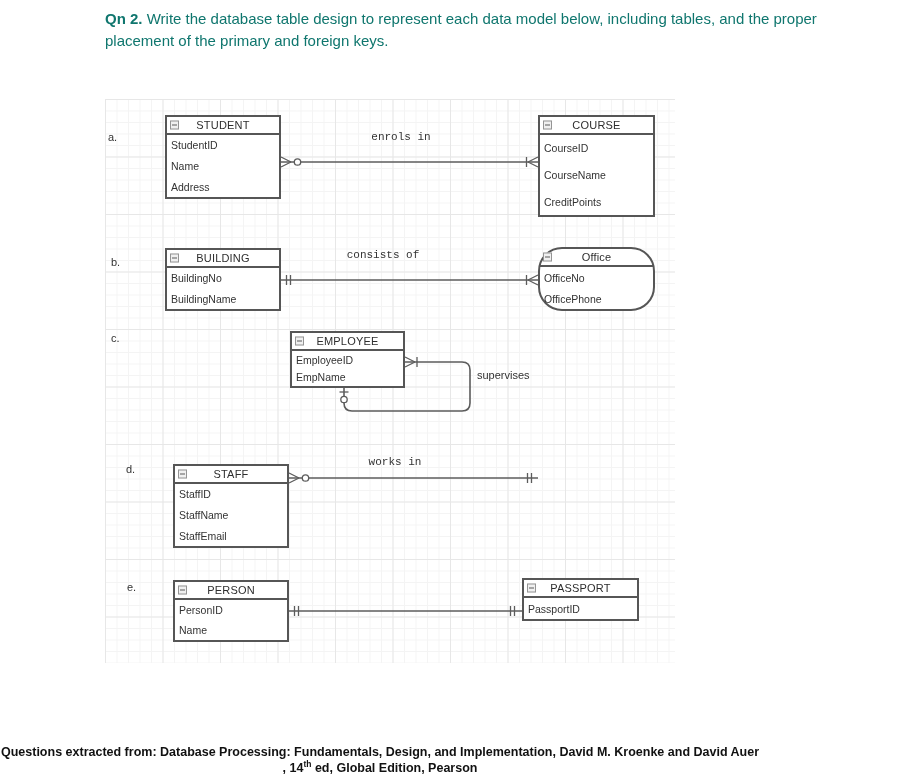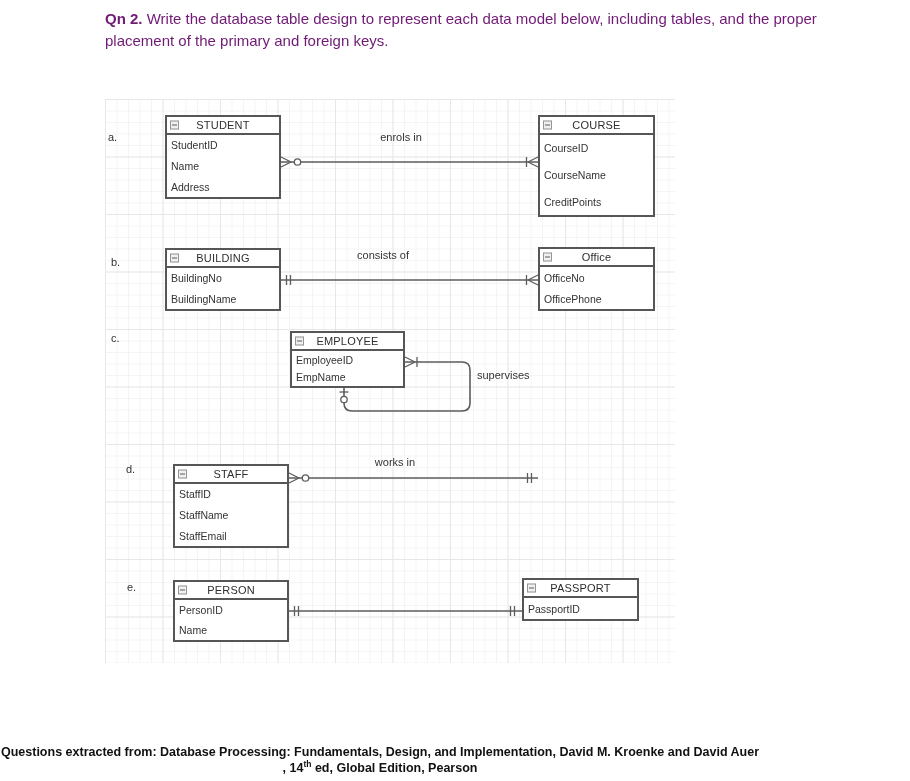--- a/index.html
+++ b/index.html
@@ -1,21 +1,21 @@
 <!DOCTYPE html>
 <html><head>
 <meta charset="utf-8">
 <style>
   html,body{margin:0;padding:0;background:#fff;}
   .page{
     position:relative;width:910px;height:781px;background:#fff;overflow:hidden;
     font-family:"Liberation Sans","DejaVu Sans",sans-serif;color:#1a1a1a;
   }
   
-  .question{position:absolute;left:105px;top:8px;width:760px;font-size:15px;line-height:22px;color:#701a75;}
+  .question{position:absolute;left:105px;top:8px;width:760px;font-size:15px;line-height:22px;color:#0f766e;}
   .question b{font-weight:700;}
   
   .canvas{
     position:absolute;left:105px;top:99px;width:570px;height:564px;
     background-color:#fff;
     background-image:
       linear-gradient(#e7e7e7 1px, transparent 1px),
       linear-gradient(90deg,#e7e7e7 1px, transparent 1px),
       linear-gradient(#f4f4f4 1px, transparent 1px),
       linear-gradient(90deg,#f4f4f4 1px, transparent 1px);
@@ -35,21 +35,21 @@
     position:absolute;left:3px;top:50%;transform:translateY(-50%);
     width:9px;height:9px;border:1px solid #949494;background:#f0f0f0;
     display:flex;align-items:center;justify-content:center;box-sizing:border-box;
   }
   .collapse-icon::after{content:"";width:5px;height:1px;background:#5a5a5a;}
   .entity-body{flex:1;display:flex;flex-direction:column;}
   .attr{flex:1;display:flex;align-items:center;padding-left:4px;font-size:10.5px;color:#333;}
   
   .letter{position:absolute;font-size:11px;color:#333;}
   .rel-label{position:absolute;font-size:11px;color:#333;}
-  .rel-label.centered{width:110px;text-align:center;}
+  .rel-label.centered{width:110px;text-align:center;font-family:Liberation Mono, monospace;}
   
   .connectors{position:absolute;left:0;top:0;pointer-events:none;}
   
   .footer{
     position:absolute;left:0;top:745px;width:760px;text-align:center;
     font-size:12.5px;font-weight:700;color:#111;
   }
   .footer sup{font-size:8.5px;}
 </style>
 </head>
@@ -133,21 +133,21 @@
     <div class="entity-header">
       <span class="collapse-icon"></span>
       <span class="entity-title">BUILDING</span>
     </div>
     <div class="entity-body">
       <div class="attr">BuildingNo</div>
       <div class="attr">BuildingName</div>
     </div>
   </div>
 
-  <div class="entity" style="left:538px;top:247px;width:117px;height:64px;">
+  <div class="entity" style="left:538px;top:247px;width:117px;height:64px;border-radius:24px;">
     <div class="entity-header">
       <span class="collapse-icon"></span>
       <span class="entity-title">Office</span>
     </div>
     <div class="entity-body">
       <div class="attr">OfficeNo</div>
       <div class="attr">OfficePhone</div>
     </div>
   </div>
 

